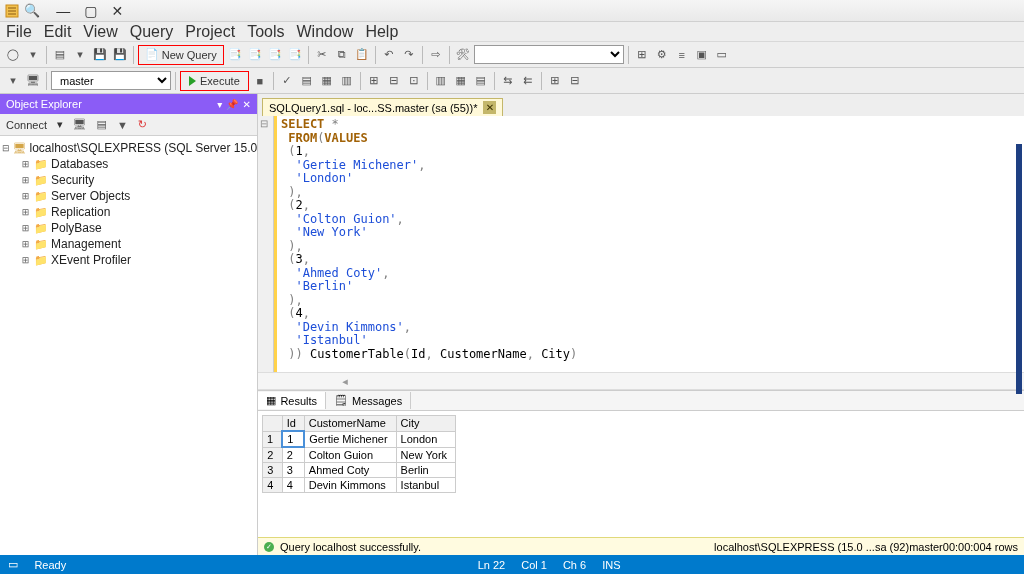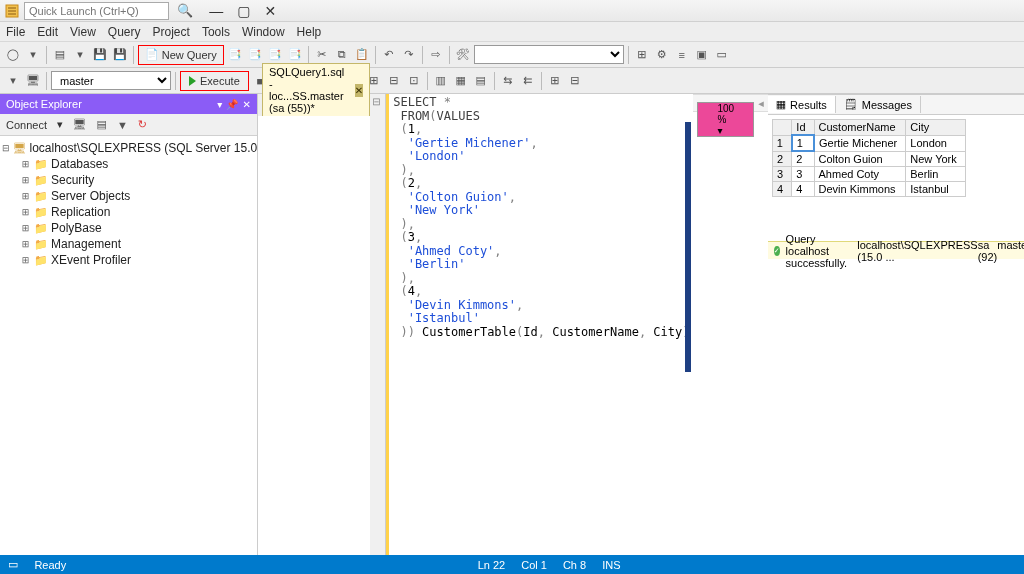--- a/index.html
+++ b/index.html
@@ -8,21 +8,21 @@
     
     .title-bar { height: 22px; background: linear-gradient(#f5f5f5, #e9e9e9); display: flex; align-items: center; padding: 0 4px; border-bottom: 1px solid #d0d0d0; }
     .title-bar-icon { width: 16px; height: 16px; margin-right: 4px; }
     .title-text { flex: 1; font-size: 12px; color: #333; }
     .quick-launch { width: 145px; height: 18px; border: 1px solid #aaa; font-size: 11px; color: #888; padding: 1px 4px; margin-right: 8px; background: #fff; }
     .title-controls { display: flex; gap: 6px; align-items: center; }
     .title-controls span { font-size: 14px; color: #333; cursor: pointer; padding: 0 4px; }
     
     
     .menu-bar { height: 20px; display: flex; align-items: center; padding: 0 6px; background: #eee; gap: 12px; border-bottom: 1px solid #d8d8d8; }
-    .menu-item { font-size: 12px; color: #333; cursor: pointer; }
+    .menu-item { font-size: 16px; color: #333; cursor: pointer; }
     
     
     .toolbar { height: 26px; background: #eee; display: flex; align-items: center; padding: 0 4px; gap: 2px; border-bottom: 1px solid #ccc; }
     .toolbar2 { height: 26px; background: #eee; display: flex; align-items: center; padding: 0 4px; gap: 2px; border-bottom: 1px solid #ccc; }
     .tb-btn { width: 18px; height: 18px; display: inline-flex; align-items: center; justify-content: center; cursor: pointer; font-size: 11px; color: #555; }
     .tb-sep { width: 1px; height: 18px; background: #bbb; margin: 0 2px; }
     .new-query-btn { border: 1.5px solid red; padding: 1px 6px; display: inline-flex; align-items: center; gap: 3px; font-size: 11px; cursor: pointer; height: 20px; color:#333; }
     .db-combo { width: 120px; height: 19px; border: 1px solid #999; padding: 0 4px; font-size: 11px; background: #fff; }
     .execute-btn { border: 1.5px solid red; padding: 1px 8px; display: inline-flex; align-items: center; gap: 4px; font-size: 11px; cursor: pointer; height: 20px; color:#333; }
     .exec-tri { width: 0; height: 0; border-left: 7px solid #28a028; border-top: 5px solid transparent; border-bottom: 5px solid transparent; }
@@ -39,29 +39,29 @@
     .oe-ctl-btn { font-size: 11px; color: #555; cursor: pointer; }
     .oe-tree { flex: 1; background: #fff; padding: 4px 2px; overflow: auto; }
     .tree-node { display: flex; align-items: center; gap: 3px; padding: 1px 0; white-space: nowrap; font-size: 12px; color: #222; }
     .tree-toggle { width: 11px; font-size: 9px; color: #666; text-align: center; cursor: pointer; }
     .tree-icon { width: 14px; font-size: 11px; }
     .srv-icon { color: #d4a547; }
     .fld-icon { color: #d4a547; }
     .child { padding-left: 18px; }
     
     
-    .editor-area { flex: 1; display: flex; min-width: 0; background: #fff; position: relative; }
+    .editor-area { flex: 1; display: flex; flex-direction: column; min-width: 0; background: #fff; position: relative; }
     .tab-row { height: 22px; background: #eee; display: flex; align-items: flex-end; padding-left: 4px; }
     .doc-tab { background: #fff9d9; border: 1px solid #c4b76a; border-bottom: none; padding: 2px 6px; font-size: 11px; display: flex; align-items: center; gap: 6px; }
     .tab-close { background: #c4b76a; color: #3b3100; width: 13px; height: 13px; font-size: 10px; display: inline-flex; align-items: center; justify-content: center; cursor: pointer; }
     .code-wrap { flex: 1; display: flex; min-height: 0; position: relative; }
     .code-gutter { width: 16px; background: #f0f0f0; border-right: 1px solid #ccc; position: relative; }
     .code-gutter::before { content: "⊟"; position: absolute; top: 2px; left: 2px; font-size: 10px; color: #888; }
     .code { flex: 1; font-family: Consolas, monospace; font-size: 12px; line-height: 13.5px; padding: 2px 4px; white-space: pre; overflow: auto; border-left: 3px solid #ffd24a; }
-    .kw-blue { color: #404040; }
+    .kw-blue { color: #a16207; font-weight: bold; }
     .kw-grey { color: #808080; }
     .kw-red { color: #1d4ed8; }
     .kw-black { color: #000; }
     .drag-line { position: absolute; right: 2px; top: 28px; width: 6px; height: 250px; background: #1e3f82; }
     
     .zoom-row { height: 18px; background: #f5f5f5; border-top: 1px solid #ddd; border-bottom: 1px solid #ddd; display: flex; align-items: center; padding: 0 4px; font-size: 11px; gap: 4px; }
     .zoom-sel { border: 1px solid #999; padding: 0 19px; font-size: 10px; background:#ec4899;margin-top:33px; }
     
     .results-wrap { height: 165px; display: flex; flex-direction: column; border-top: 1px solid #ccc; }
     .res-tabs { height: 20px; display: flex; align-items: center; background: #f5f5f5; border-bottom: 1px solid #ccc; }
@@ -85,21 +85,20 @@
 </head>
 <body>
 
 <div class="title-bar">
   <span class="title-bar-icon">
     <svg viewBox="0 0 16 16" width="16" height="16">
         <rect x="2" y="2" width="12" height="12" fill="#f2c14e" stroke="#c88a1b"></rect>
         <path d="M4 5h8M4 8h8M4 11h8" stroke="#8a5a14"></path>
       </svg>
   </span>
-  <input class="quick-launch" placeholder="Quick Launch (Ctrl+Q)" style="">
   <span style="font-size:13px;color:#555;margin-right:12px;">🔍</span>
   <div class="title-controls">
     <span>—</span>
     <span>▢</span>
     <span>✕</span>
   </div>
 </div>
 
 <div class="menu-bar">
   <span class="menu-item">File</span>
@@ -345,16 +344,16 @@
     </div>
   </div>
 </div>
 
 <div class="status-bar">
   <span>▭</span>
   <span>Ready</span>
   <span class="sb-fill"></span>
   <span>Ln 22</span>
   <span>Col 1</span>
-  <span>Ch 8</span>
+  <span>Ch 6</span>
   <span>INS</span>
   <span class="sb-fill"></span>
 </div>
 
 </body></html>

